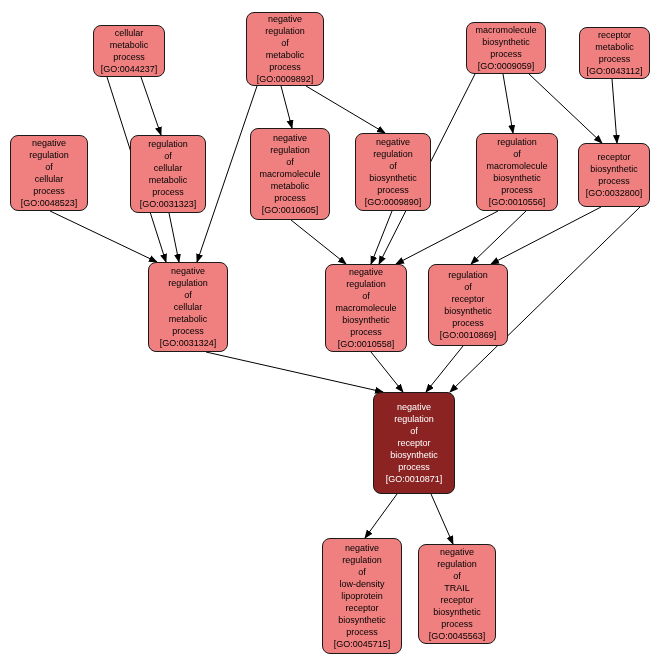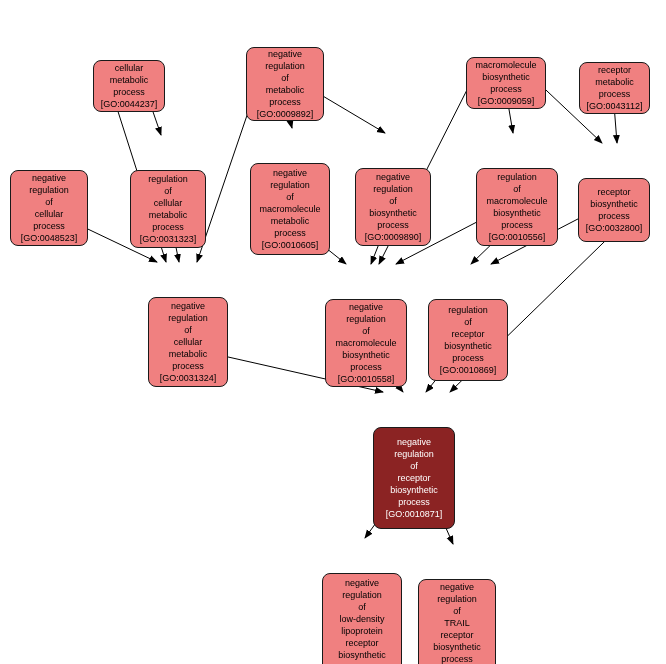--- a/index.html
+++ b/index.html
@@ -27,21 +27,20 @@
     border-radius: 8px;
     display: flex;
     align-items: center;
     justify-content: center;
     text-align: center;
     font-size: 9px;
     line-height: 12px;
     white-space: pre-line;
     cursor: pointer;
     padding: 1px;
-    margin-top: 35px;
   }
 </style>
 </head>
 <body>
 
 <div id="graph-canvas" style="width: 666px; height: 664px; background: rgb(255, 255, 255);">
   <svg id="edge-layer" xmlns="http://www.w3.org/2000/svg" width="666" height="664" viewBox="0 0 666 664">
     <defs>
       <marker id="arrowhead" markerUnits="userSpaceOnUse" markerWidth="9" markerHeight="8" refX="8" refY="3.5" orient="auto">
         <path d="M0,0 L9,3.5 L0,7 Z" fill="#000000"></path>

